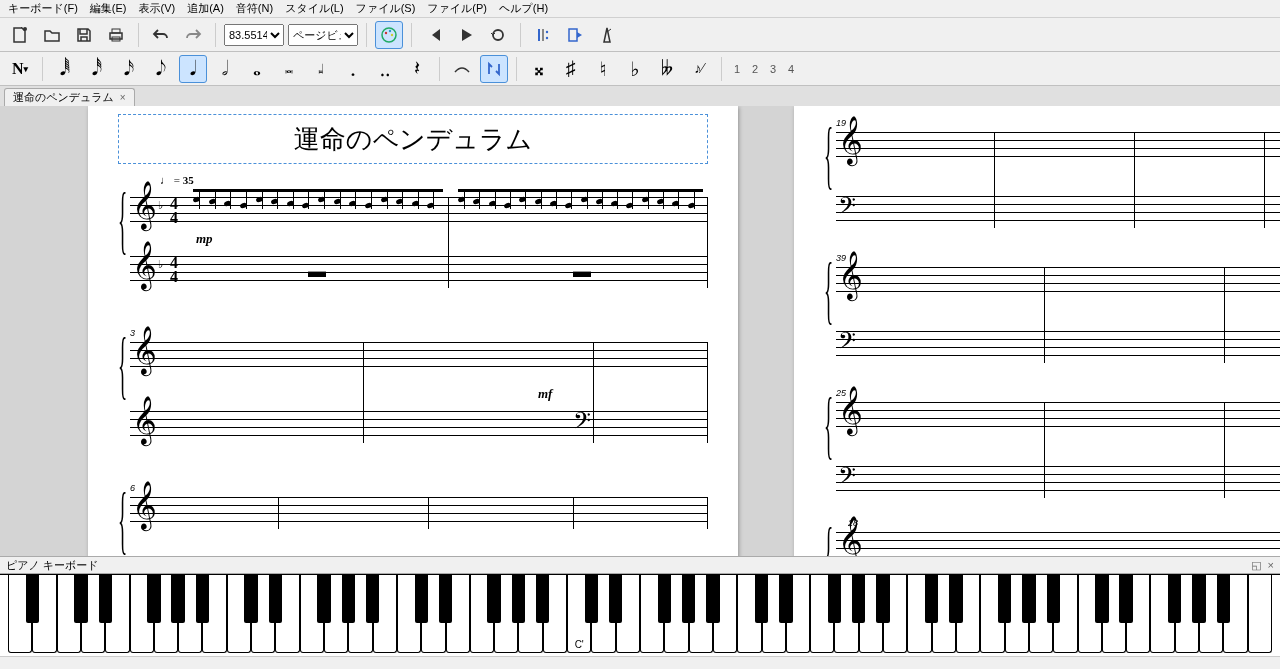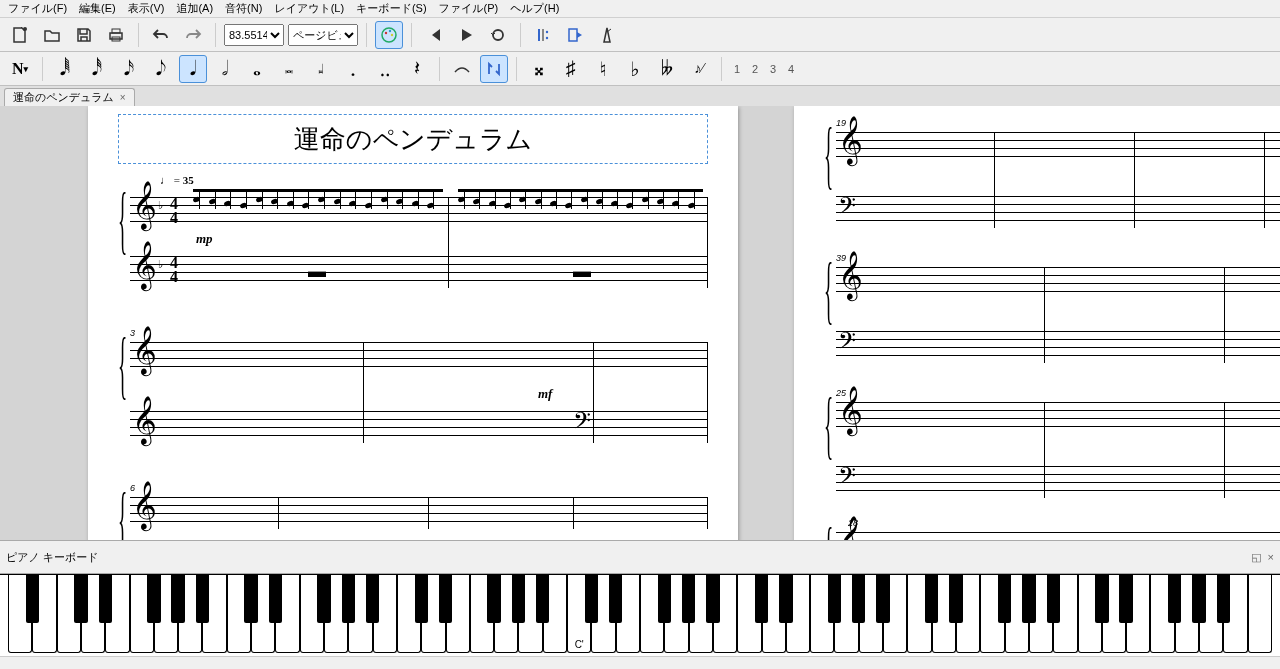--- a/index.html
+++ b/index.html
@@ -42,42 +42,42 @@
   .barline { position: absolute; width: 1px; background: #000; }
   .dyn { position: absolute; font-style: italic; font-family: serif; font-weight: bold; font-size: 13px; }
   .meas { position: absolute; font-size: 9px; font-style: italic; }
 
   .beam-group { position: absolute; }
   .beam-group .stem { position: absolute; width: 1px; background: #000; height: 20px; }
   .beam-group .head { position: absolute; width: 7px; height: 5px; background: #000; border-radius: 50%; transform: rotate(-20deg); }
   .beam-group .beam { position: absolute; height: 3px; background: #000; }
 
   
-  .panel-hdr { position: absolute; left: 0; right: 0; bottom: 95px; height: 18px; background: #f0f0f0; border-top: 1px solid #aaa; border-bottom: 1px solid #aaa; display: flex; align-items: center; padding: 16px 6px; font-size: 11px; justify-content: space-between; }
+  .panel-hdr { position: absolute; left: 0; right: 0; bottom: 95px; height: 18px; background: #f0f0f0; border-top: 1px solid #aaa; border-bottom: 1px solid #aaa; display: flex; align-items: center; padding: 0 6px; font-size: 11px; justify-content: space-between; }
   .panel-ctrl { display: flex; gap: 6px; }
   .panel-ctrl span { cursor: default; color: #666; }
 
   .piano { position: absolute; left: 0; right: 0; bottom: 0; height: 95px; background: #fff; border-top: 1px solid #000; }
   .keys { position: relative; width: 100%; height: 80px; margin: 0 8px; }
   .wkey { position: absolute; top: 0; height: 78px; border: 1px solid #000; border-top: none; background: #fff; border-radius: 0 0 3px 3px; }
   .bkey { position: absolute; top: 0; height: 48px; background: #000; z-index: 2; border-radius: 0 0 2px 2px; }
   .midc { position: absolute; bottom: 2px; font-size: 10px; text-align: center; width: 100%; }
   .status { position: absolute; bottom: 0; left: 0; right: 0; height: 13px; background: #f0f0f0; border-top: 1px solid #ccc; }
 </style>
 </head>
 <body>
 
 <div class="menubar">
-  <span class="menuitem">ファイル(F)</span>
+  <span class="menuitem">キーボード(F)</span>
   <span class="menuitem">編集(E)</span>
   <span class="menuitem">表示(V)</span>
   <span class="menuitem">追加(A)</span>
   <span class="menuitem">音符(N)</span>
-  <span class="menuitem">レイアウト(L)</span>
-  <span class="menuitem">キーボード(S)</span>
+  <span class="menuitem">スタイル(L)</span>
+  <span class="menuitem">ファイル(S)</span>
   <span class="menuitem">ファイル(P)</span>
   <span class="menuitem">ヘルプ(H)</span>
 </div>
 
 <div class="toolbar">
   <span class="tbtn">
     <svg width="18" height="18" viewBox="0 0 18 18">
         <path d="M3 2h8l3 3v11H3z" fill="none" stroke="#333" stroke-width="1.5"></path>
         <path d="M10 1l4 4" stroke="#333"></path>
         <circle cx="14" cy="3" r="2" fill="#333"></circle>

